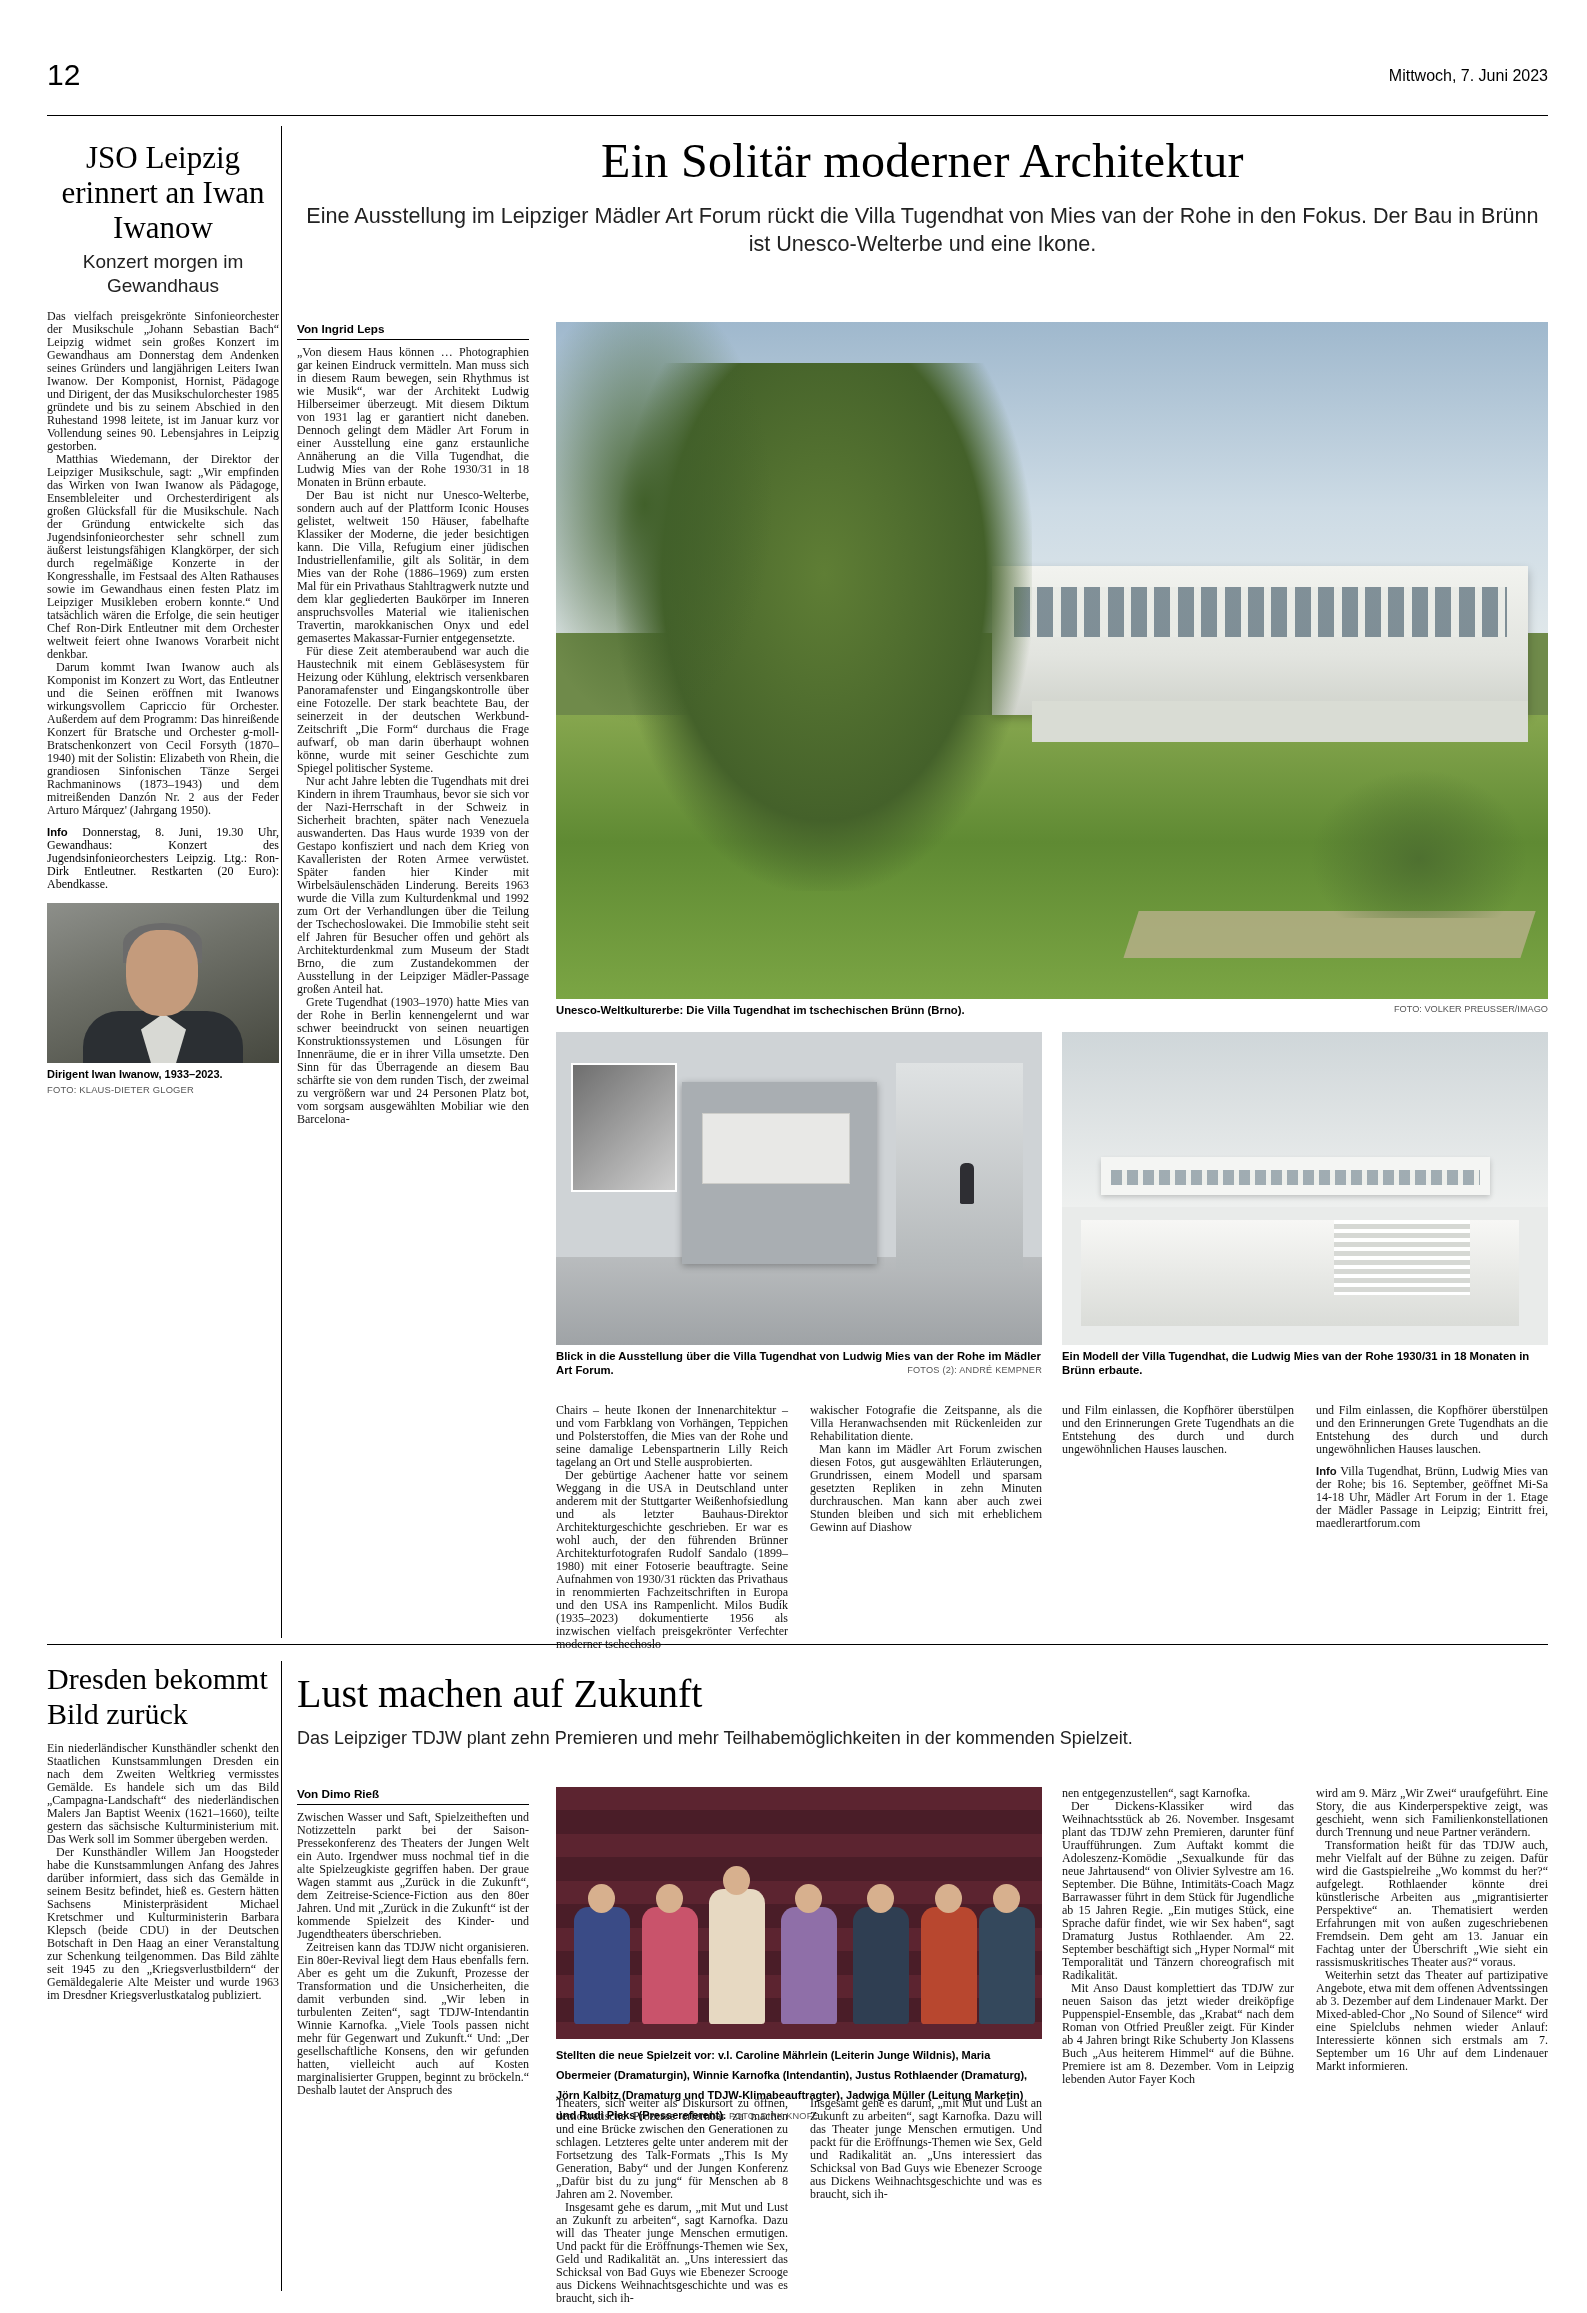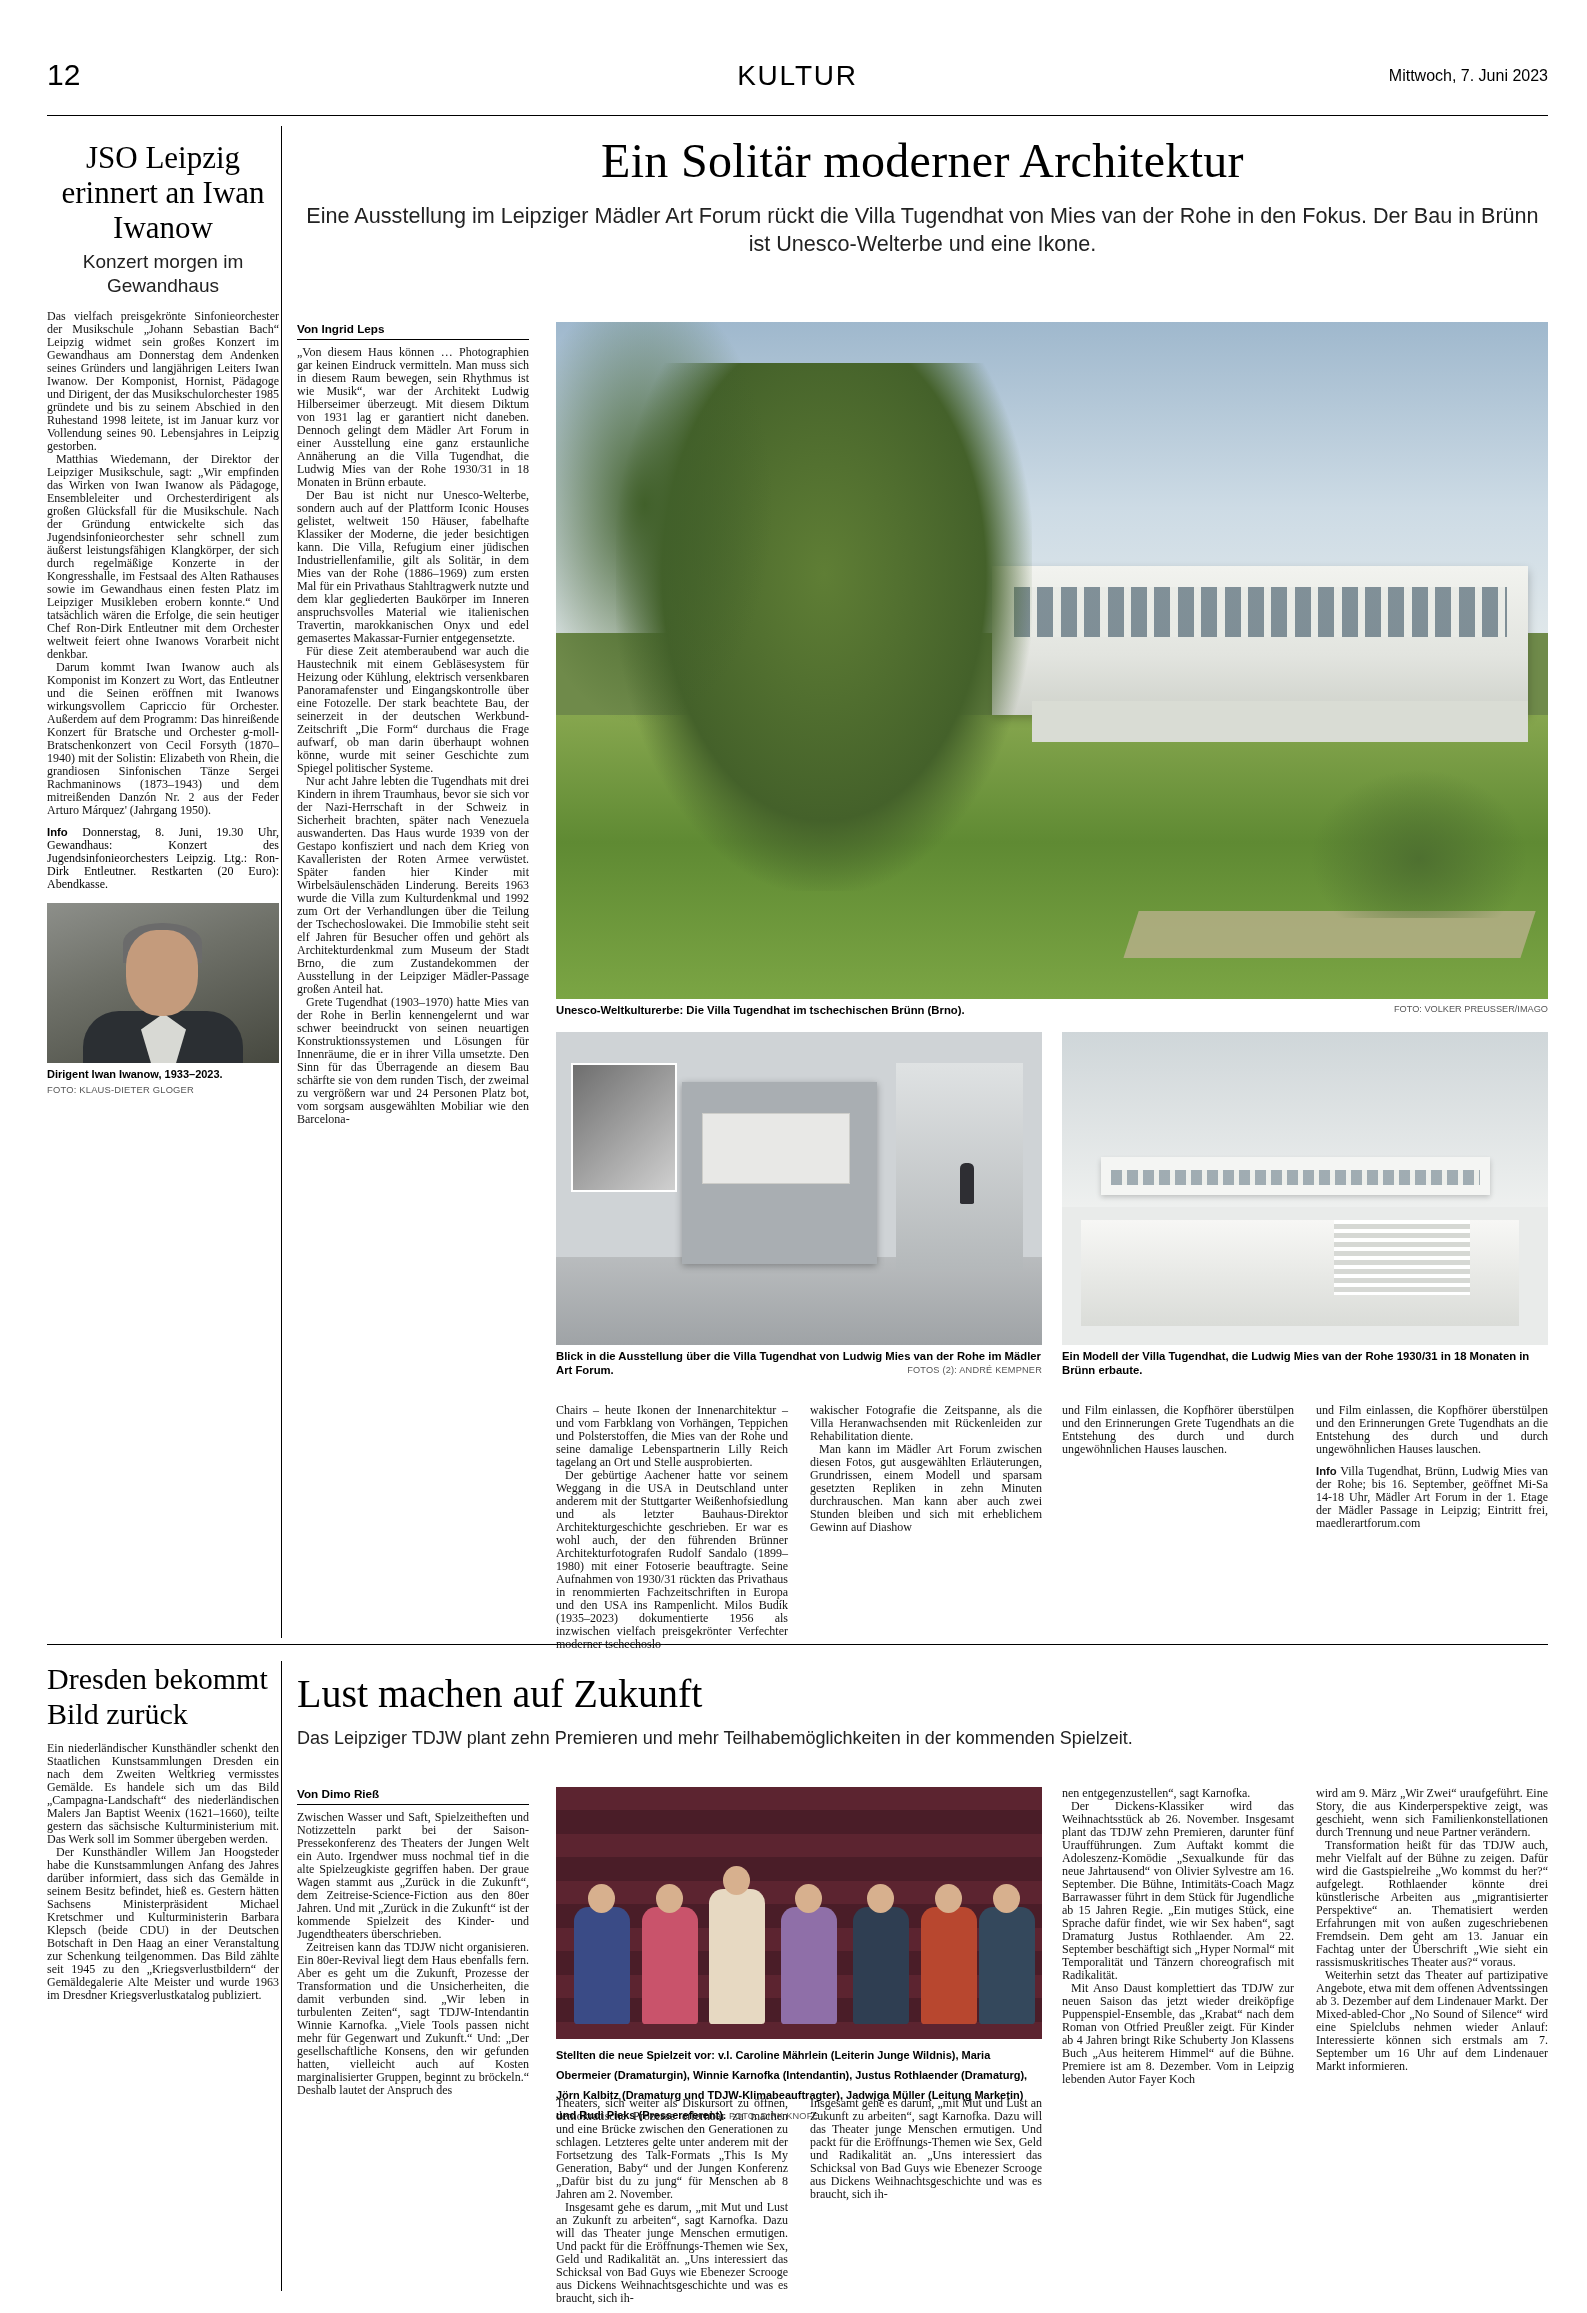--- a/index.html
+++ b/index.html
@@ -465,21 +465,20 @@
     font-weight: 400;
   }
 </style>
 </head>
 <body>
 
 <div class="page">
 
   <div class="masthead">
     <div class="page-number">12</div>
-    <div class="section-title">KULTUR</div>
     <div class="date">Mittwoch, 7. Juni 2023</div>
   </div>
   <div class="rule-top"></div>
 
   <div class="vrule" style="left:281px; top:126px; height:1512px;"></div>
   <div class="vrule" style="left:281px; top:1661px; height:630px;"></div>
   <div class="vrule" style="left:47px; top:1644px; width:1501px; height:0.9px; background:#000;"></div>
 
   <div class="left-rail">
     <h2 class="headline-left">JSO Leipzig erinnert an Iwan Iwanow</h2>

